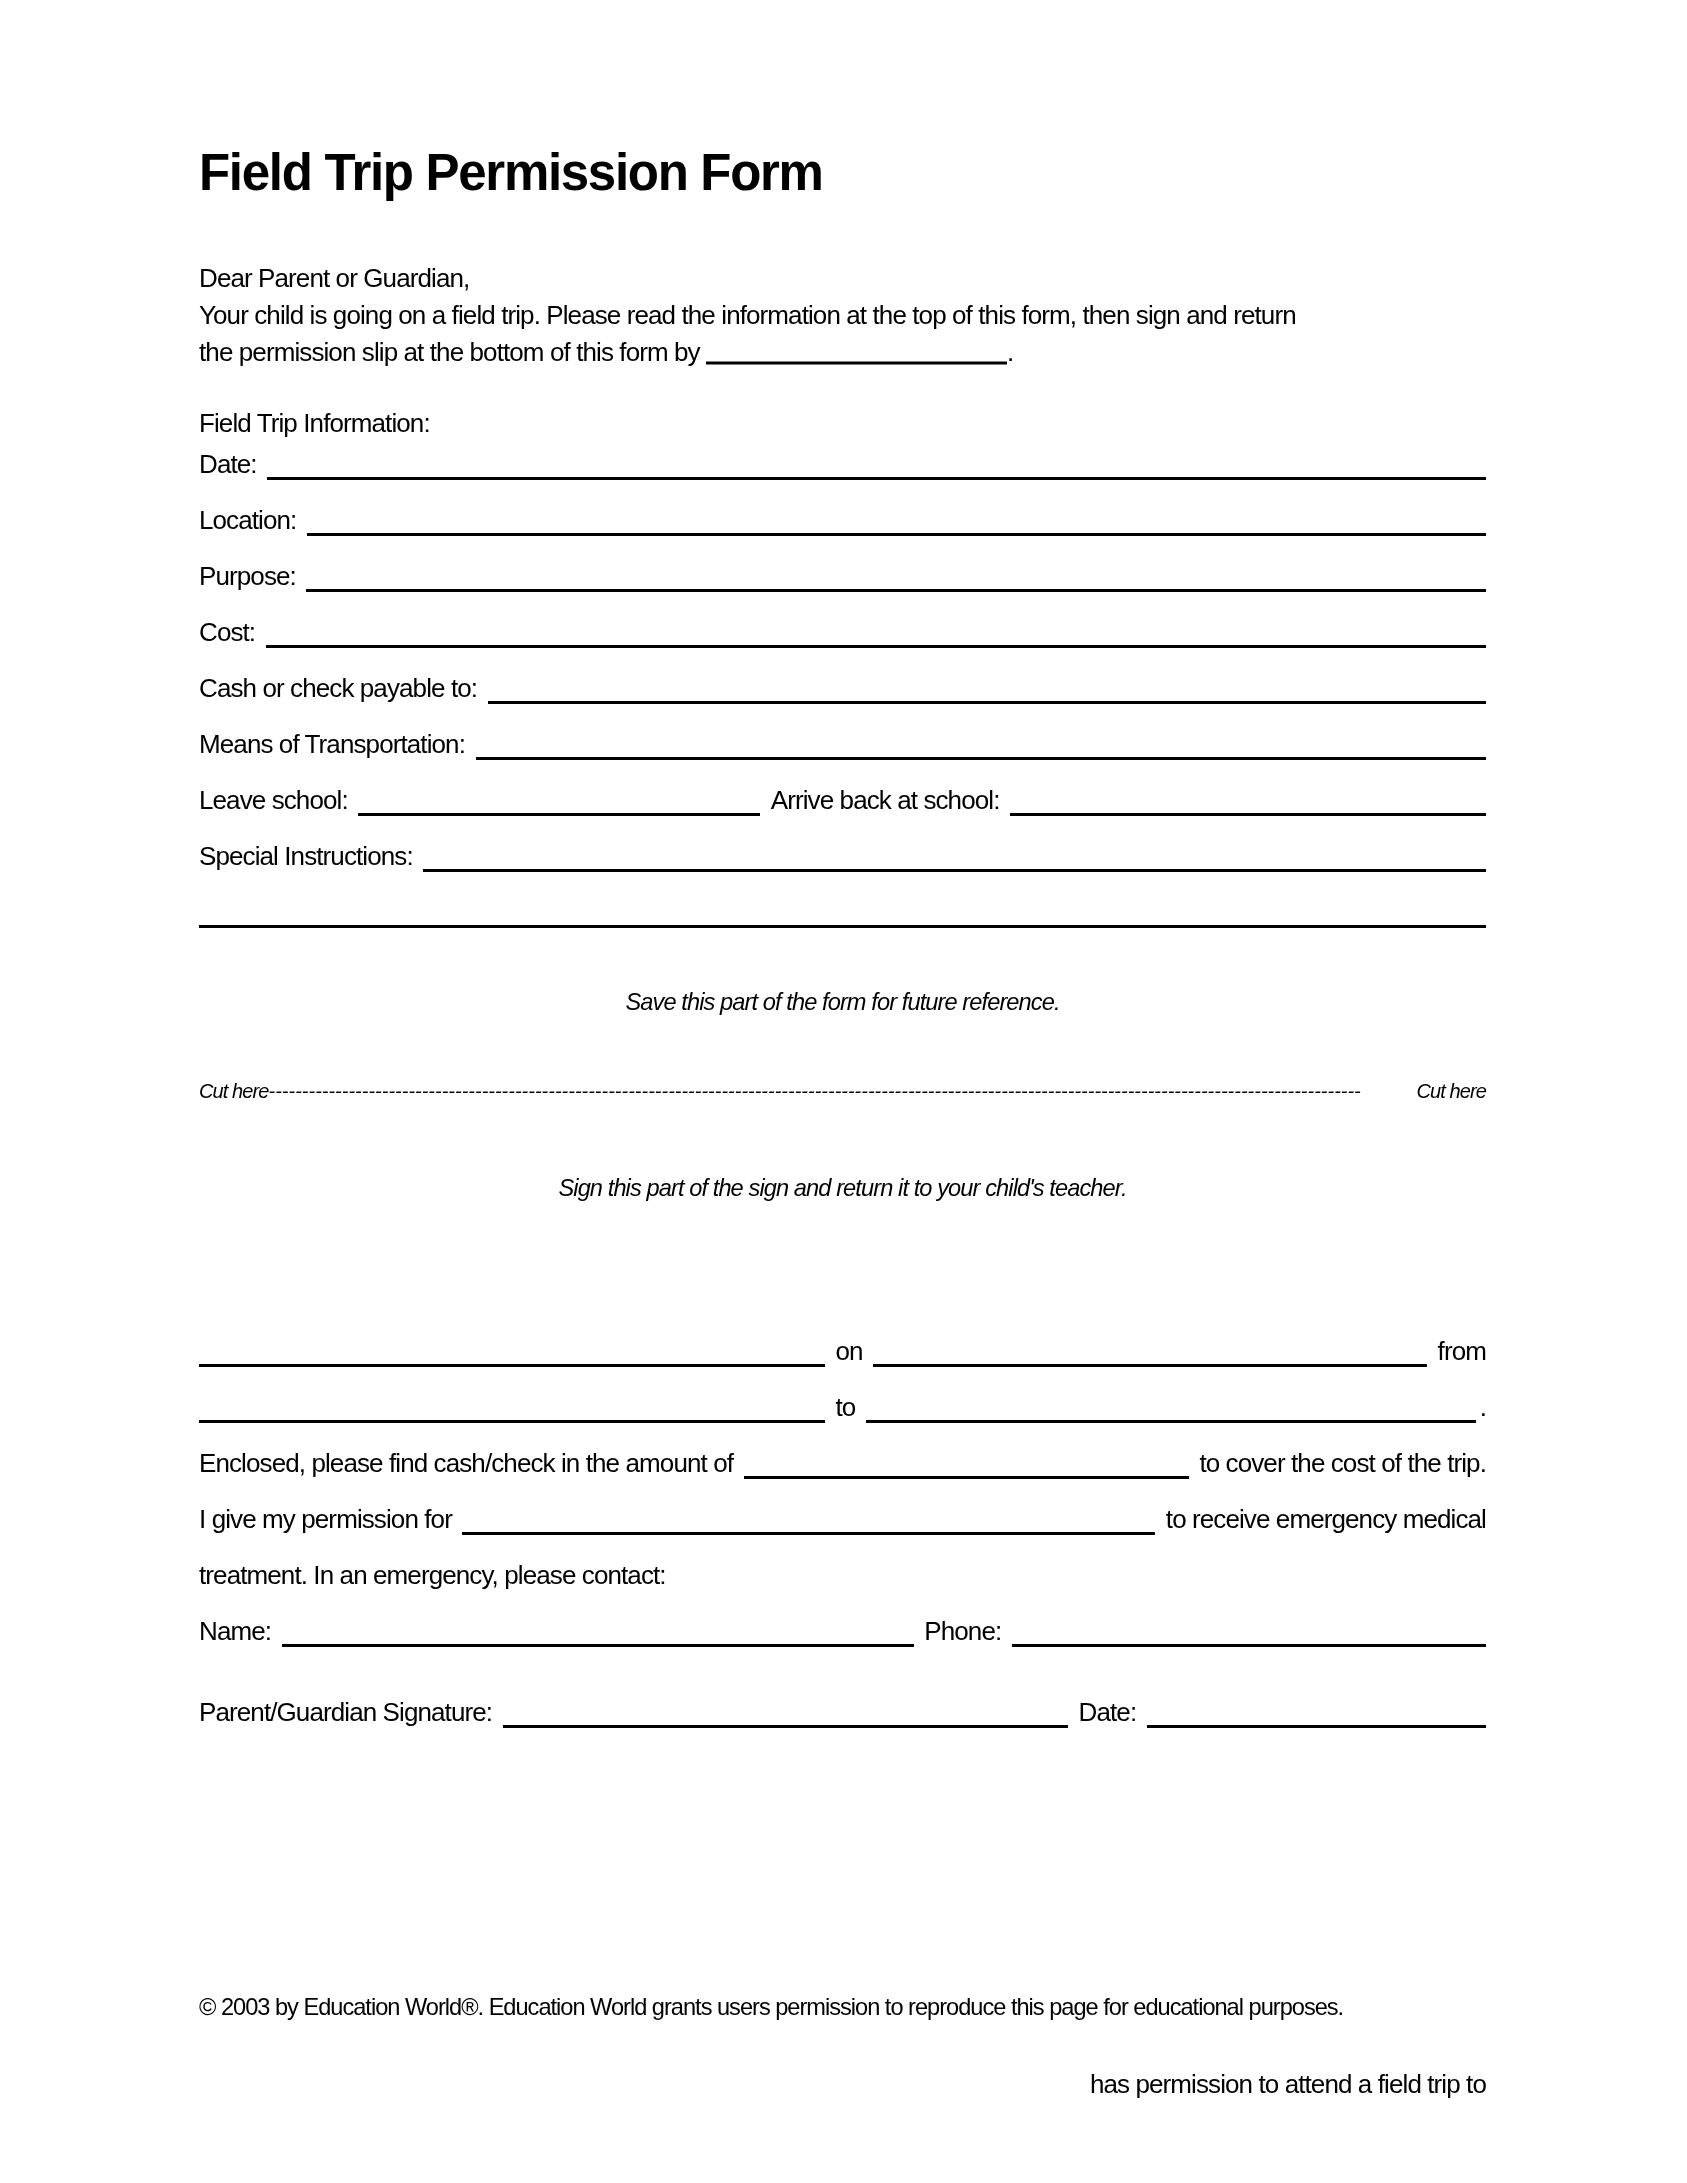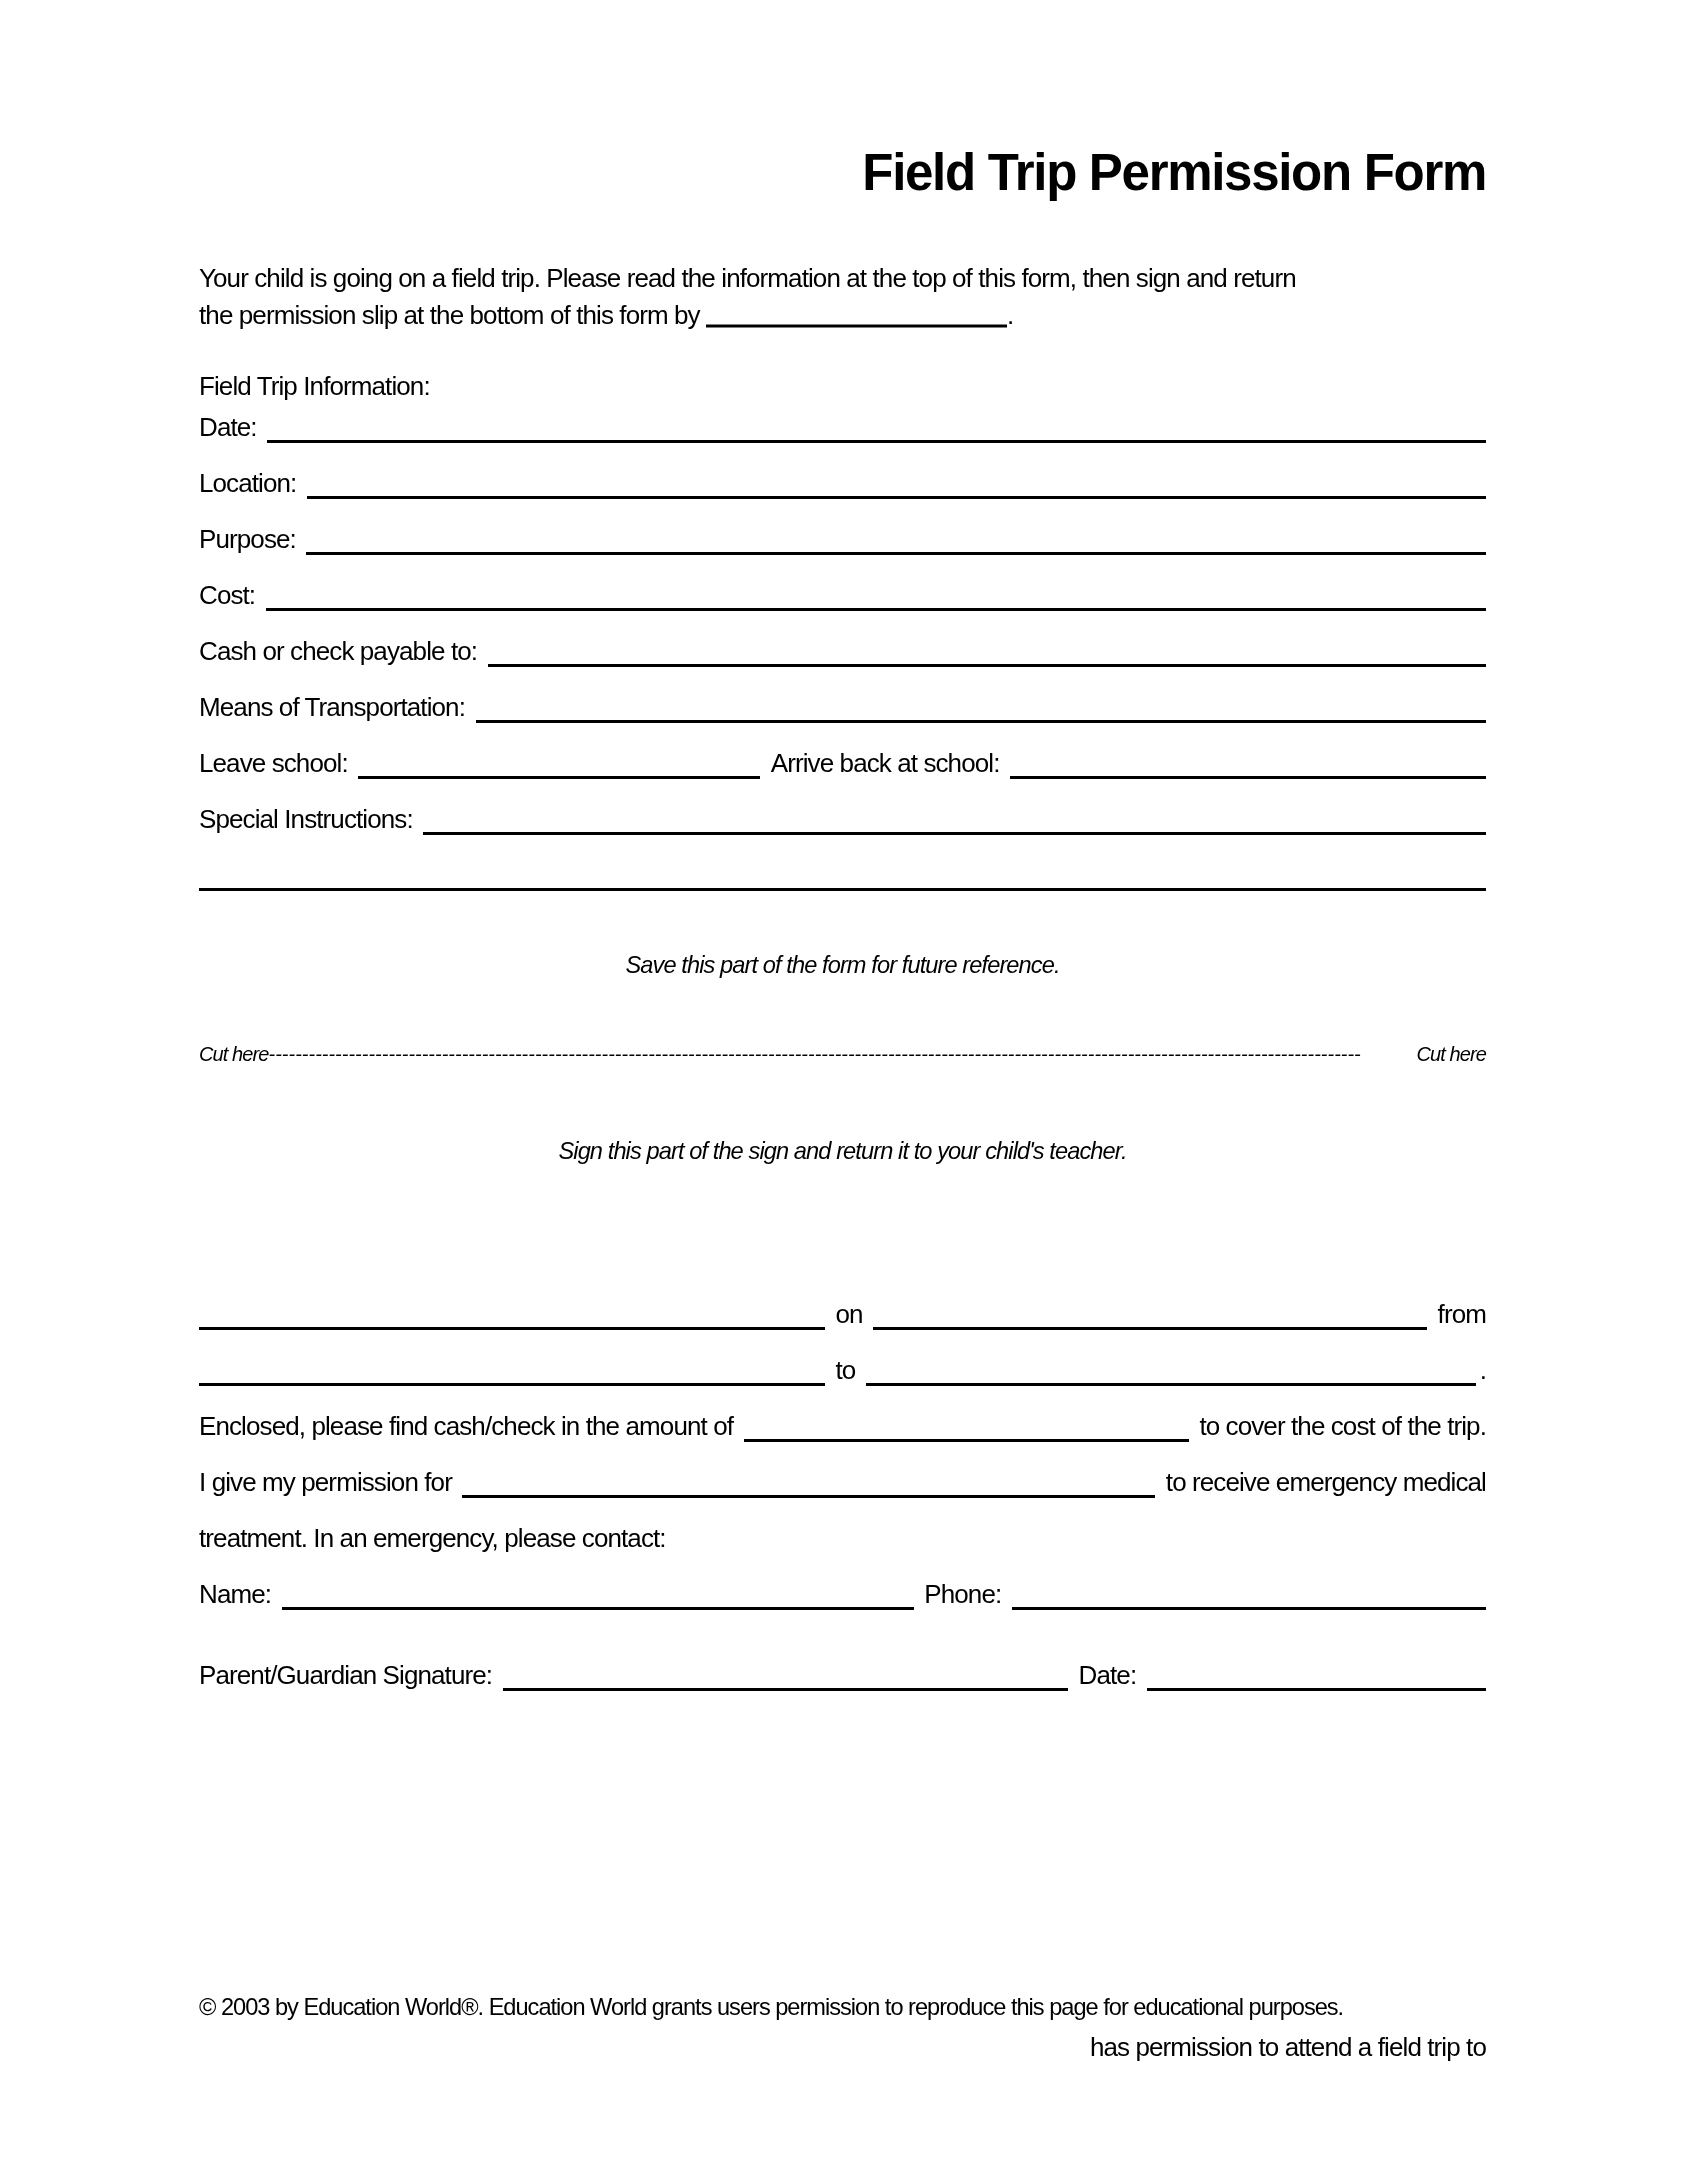--- a/index.html
+++ b/index.html
@@ -16,21 +16,21 @@
     font-family: "Liberation Sans", "DejaVu Sans", sans-serif;
     font-size: 26px;
     letter-spacing: -0.9px;
     overflow: hidden;
   }
   .content {
     padding: 0 201px 0 199px;
   }
   .title {
     margin: 144px 0 16px 0;
-    text-align: right;
+    text-align: left;
     font-size: 51px;
     line-height: 58px;
     font-weight: bold;
     letter-spacing: -1.3px;
   }
   .intro {
     margin-top: 58px;
     line-height: 37px;
   }
   .inline-blank {
@@ -111,20 +111,21 @@
 </style>
 </head>
 <body>
 
 <div class="page">
   <div class="content">
 
     <h1 class="title">Field Trip Permission Form</h1>
 
     <div class="intro">
+      <div>Dear Parent or Guardian,</div>
       <div>Your child is going on a field trip. Please read the information at the top of this form, then sign and return</div>
       <div><span>the permission slip at the bottom of this form by</span> <span class="inline-blank"></span><span>.</span></div>
     </div>
 
     <div class="section-heading">Field Trip Information:</div>
 
     <div class="frow first">
       <span class="lbl">Date:</span>
       <span class="blank"></span>
     </div>

